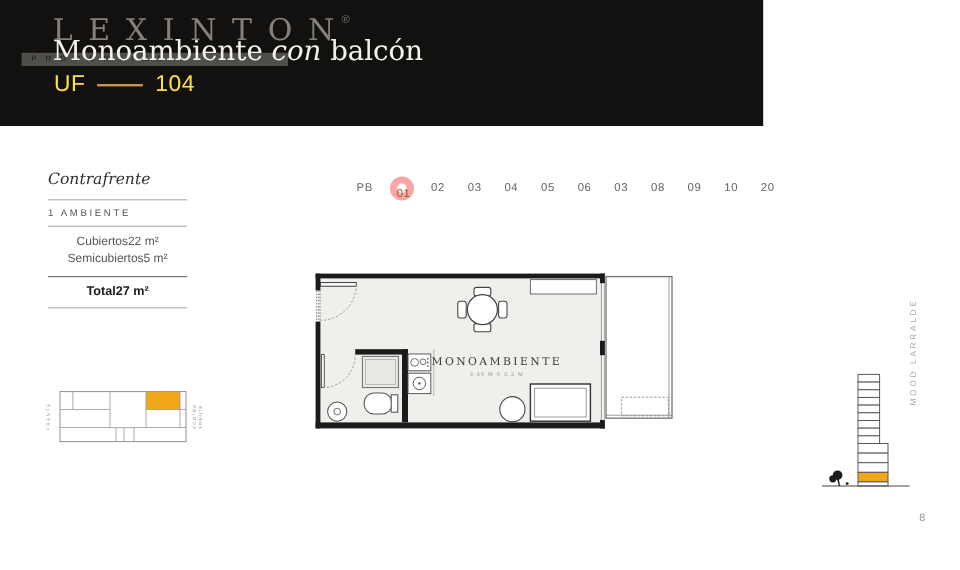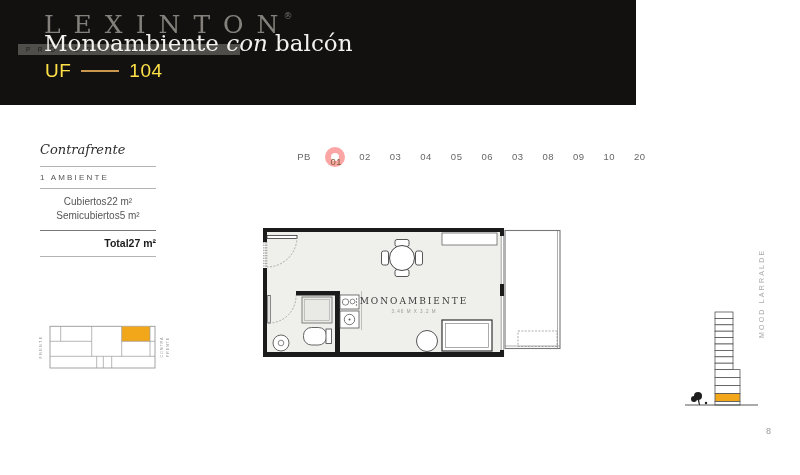--- a/index.html
+++ b/index.html
@@ -34,21 +34,21 @@
   }
   .uf-dash{width:38px;height:2px;background:#C9974E;}
   
   .info-panel{position:absolute;left:40px;top:142px;width:116px;color:#555;}
   .orientation{font-family:"DejaVu Serif",serif;font-style:italic;font-size:13px;color:#2e2e2e;margin-bottom:9px;}
   .rule{height:0;border-top:1px solid #b3b3b3;}
   .rule.thick{border-top:1.5px solid #777;}
   .ambientes{font-size:8px;letter-spacing:2.2px;color:#555;padding:6px 0 6px 0;}
   .irow{display:flex;justify-content:center;font-size:10px;color:#555;line-height:14px;}
   .irows{padding:6px 0 7px 0;}
-  .trow{display:flex;justify-content:flex-end;font-size:10.5px;font-weight:bold;color:#1c1c1c;padding:6px 0 7px 0;}
+  .trow{display:flex;justify-content:center;font-size:10.5px;font-weight:bold;color:#1c1c1c;padding:6px 0 7px 0;}
   
   .floor-selector{
     position:absolute;left:258px;top:147px;width:356px;height:20px;
     display:flex;justify-content:space-between;align-items:center;margin-left:36px;
   }
   .level{
     width:20px;height:20px;line-height:20px;text-align:center;
     font-size:9.5px;color:#666;letter-spacing:0.5px;cursor:pointer;
   }
   .level.selected{

